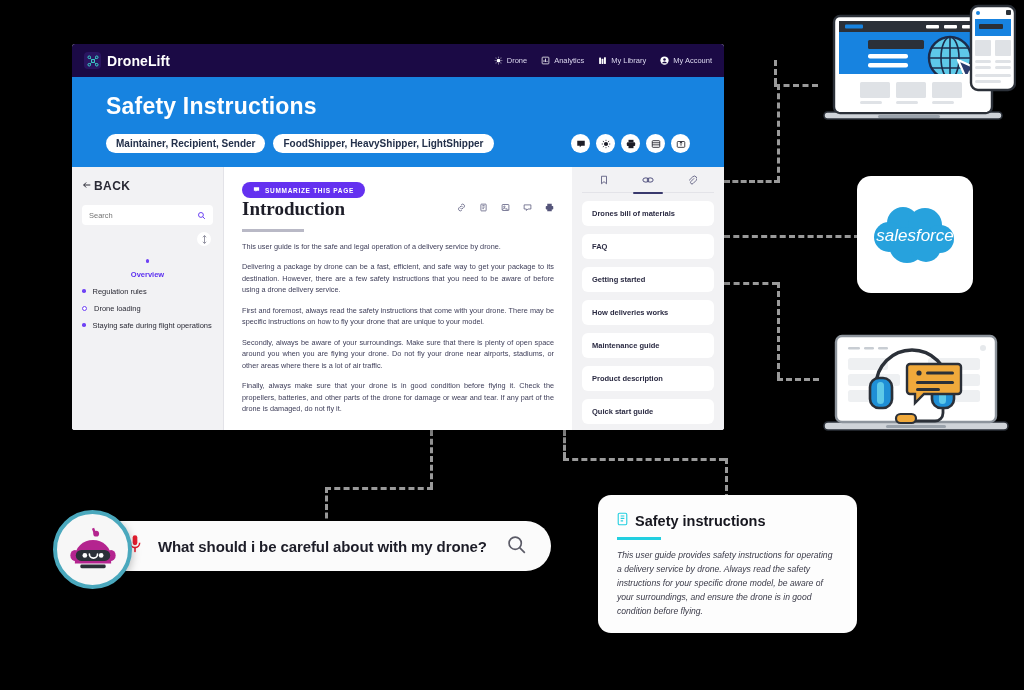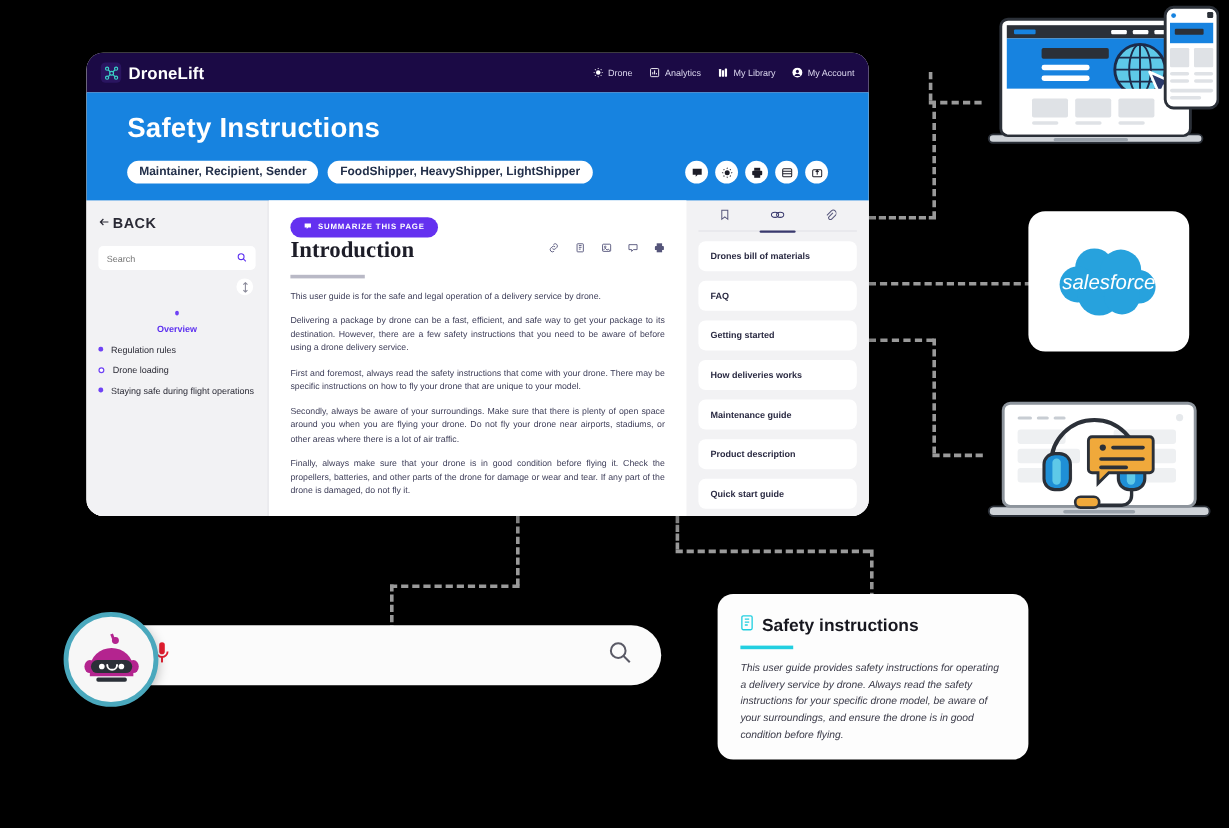--- a/index.html
+++ b/index.html
@@ -15,21 +15,21 @@
   
   .conn { position: absolute; border-color: #9a9a9a; }
   .conn-h { border-top: 3px dashed #9a9a9a; }
   .conn-v { border-left: 3px dashed #9a9a9a; }
 
   
   .window {
     position: absolute; left: 72px; top: 44px;
     width: 652px; height: 386px;
     background: #ffffff;
-    border-radius: 14px;
+    border-radius: 3px;
     overflow: hidden;
     box-shadow: 0 4px 18px rgba(0,0,0,.35);
   }
   .topbar {
     height: 33px; background: #1b0a45;
     display: flex; align-items: center; padding: 0 12px;
   }
   .brand { display: flex; align-items: center; gap: 6px; }
   .brand-mark {
     width: 17px; height: 17px; border-radius: 4px;
@@ -127,21 +127,21 @@
     background: #fdfdfd; border-radius: 13px; padding: 17px 19px;
     box-shadow: 0 3px 14px rgba(0,0,0,.3);
   }
   .anscard .ah { display: flex; align-items: center; gap: 7px; }
   .anscard h3 { font-size: 14.5px; font-weight: 700; color: #17171f; }
   .anscard .abar { width: 44px; height: 3px; background: #22cfe0; margin-top: 7px; }
   .anscard p { margin-top: 9px; font-size: 8.6px; line-height: 1.62; color: #3a3a48; font-style: italic; }
 
   
   .sfbadge {
-    position: absolute; left: 857px; top: 176px; width: 134px; height: 117px;
+    position: absolute; left: 857px; top: 176px; width: 116px; height: 117px;
     background: #fff; border-radius: 14px;
     display: flex; align-items: center; justify-content: center;
     box-shadow: 0 3px 12px rgba(0,0,0,.3);
   }
 
   
   .dev1 { position: absolute; left: 816px; top: 4px; }
   .dev2 { position: absolute; left: 818px; top: 330px; }
 </style>
 </head>
@@ -505,20 +505,21 @@
   </div>
 
   <div class="askbar">
     <span>
       <svg width="14" height="20" viewBox="0 0 24 32" fill="#e31d2f">
         <rect x="8" y="1" width="8" height="17" rx="4"></rect>
         <path d="M4 14a8 8 0 0016 0" fill="none" stroke="#e31d2f" stroke-width="2.6"></path>
         <rect x="10.6" y="22" width="2.8" height="8" rx="1.2"></rect>
       </svg>
     </span>
+    <span class="q">What should i be careful about with my drone?</span>
     <span class="mag">
       <svg width="21" height="21" viewBox="0 0 24 24" fill="none" stroke="#5a5a66" stroke-width="1.9">
         <circle cx="10.5" cy="10.5" r="7"></circle>
           <path d="M15.6 15.6L21.5 21.5"></path>
       </svg>
     </span>
   </div>
 
   <div class="avatar">
     <svg width="58" height="58" viewBox="0 0 64 64">

